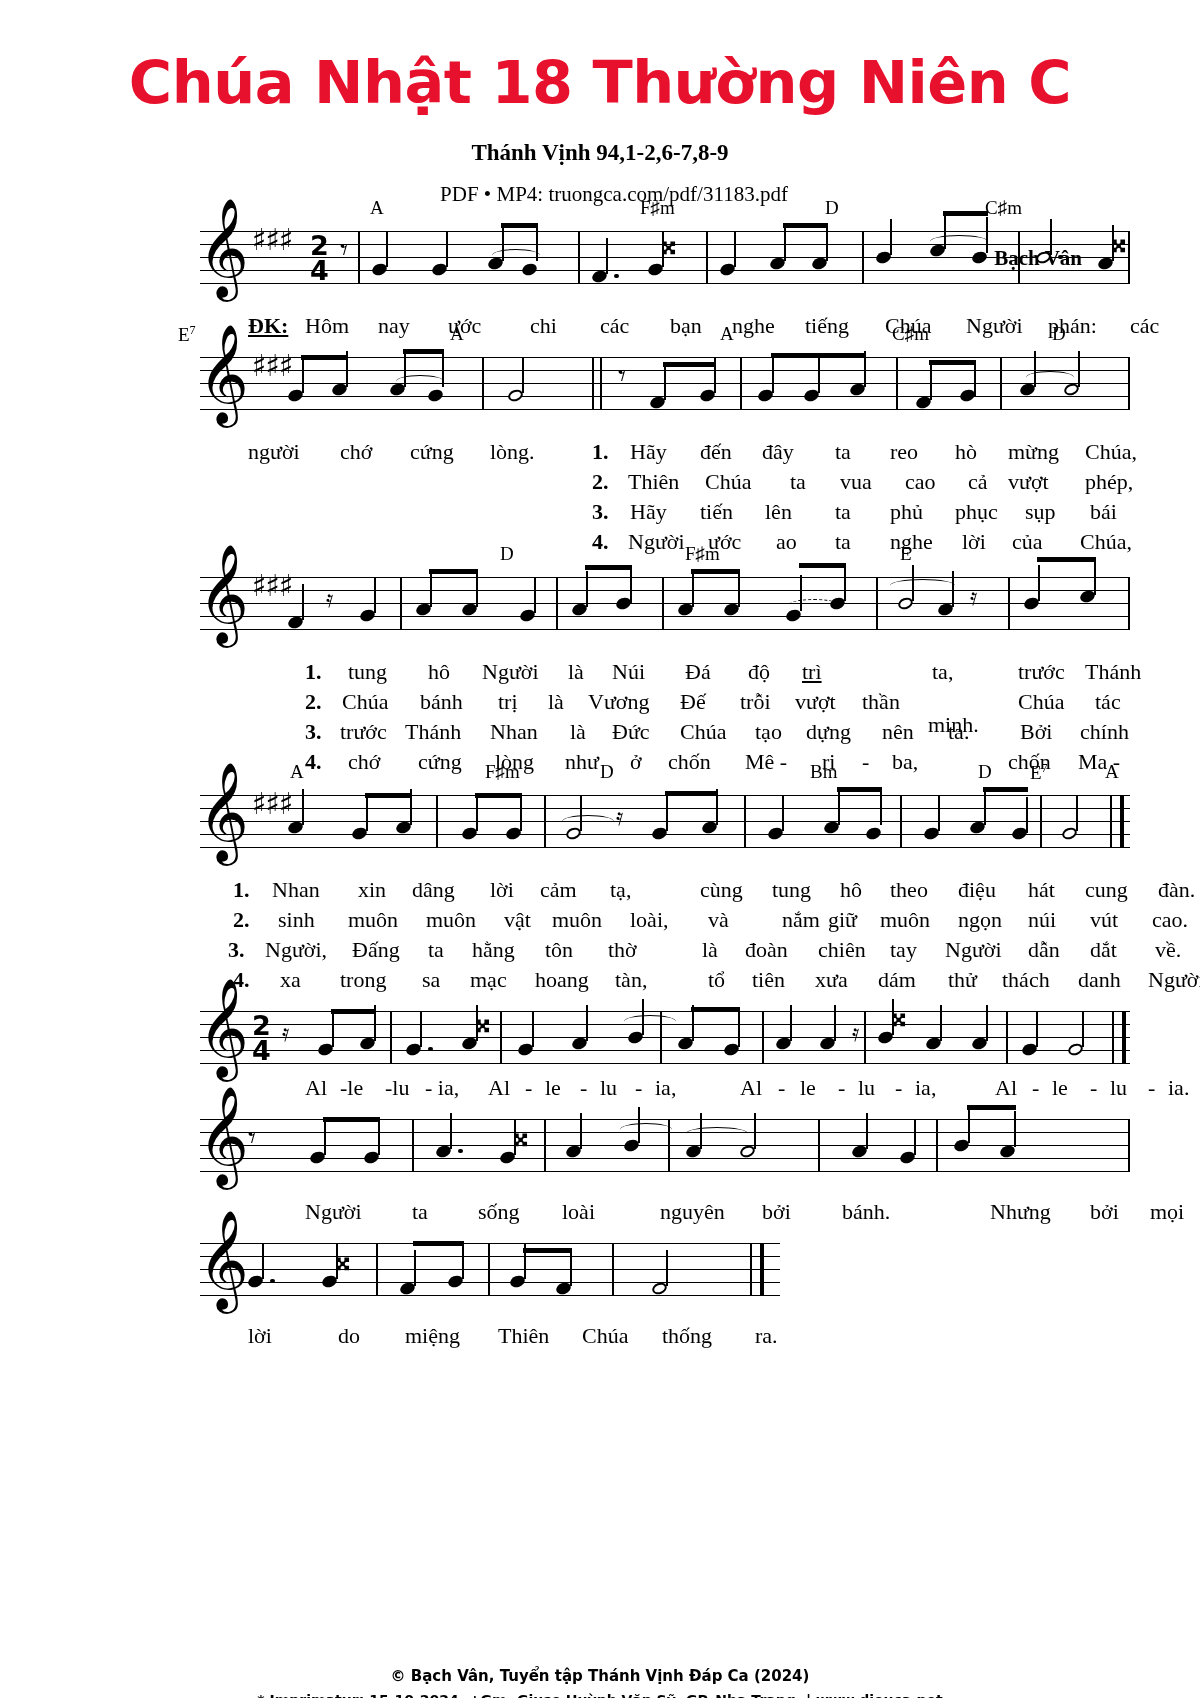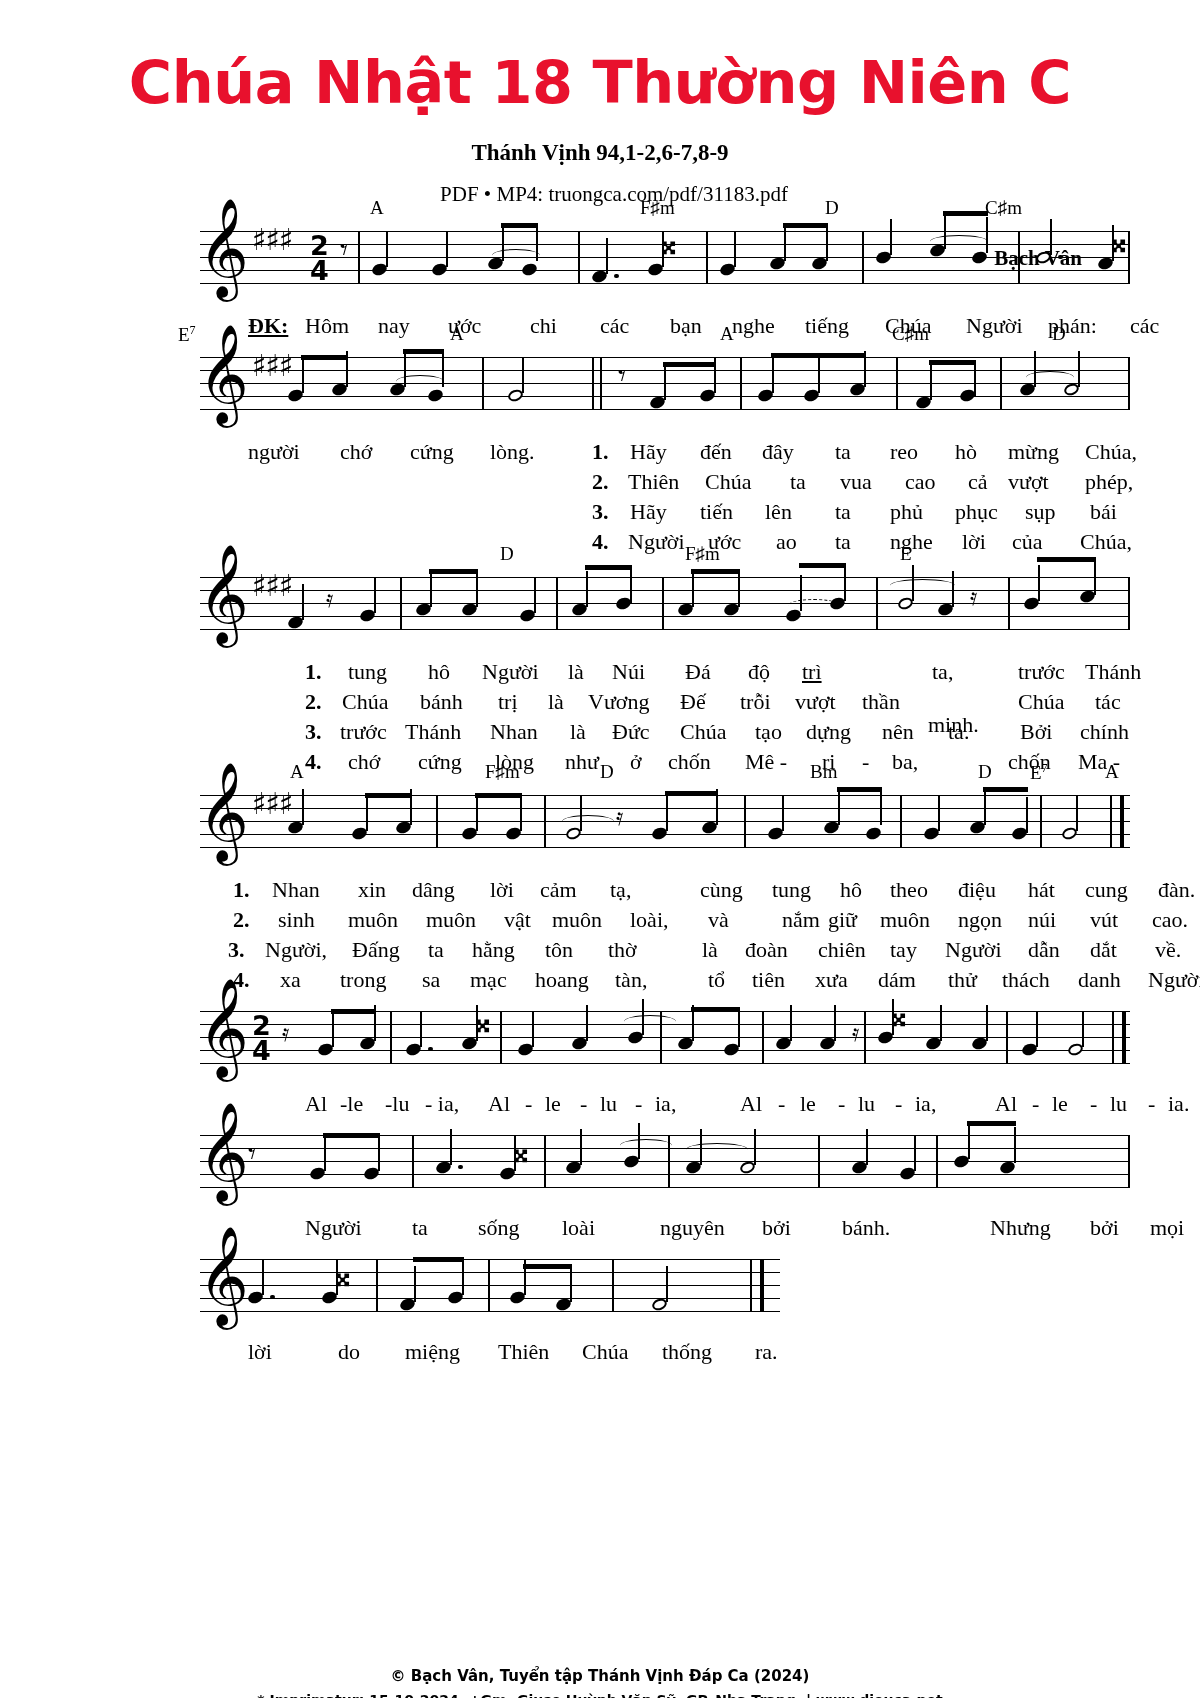--- a/index.html
+++ b/index.html
@@ -724,21 +724,21 @@
       <div class="barline" style="left:190px;"></div>
       <div class="barline" style="left:300px;"></div>
       <div class="barline" style="left:460px;"></div>
       <div class="barline" style="left:562px;"></div>
       <div class="barline" style="left:664px;"></div>
       <div class="barline" style="left:806px;"></div>
       <div class="barline final" style="left:922px;"></div>
       <div class="barline" style="left:912px;"></div>
     </div>
   </div>
-  <div class="lyricrow" style="margin-top:16px;text-align:right;">
+  <div class="lyricrow" style="margin-top:0;text-align:right;">
     <span style="left:205px;">Al</span>
     <span style="left:240px;">-le</span>
     <span style="left:285px;">-lu</span>
     <span style="left:325px;">- ia,</span>
     <span style="left:388px;">Al</span>
     <span style="left:425px;">-</span>
     <span style="left:445px;">le</span>
     <span style="left:480px;">-</span>
     <span style="left:500px;">lu</span>
     <span style="left:535px;">-</span>

